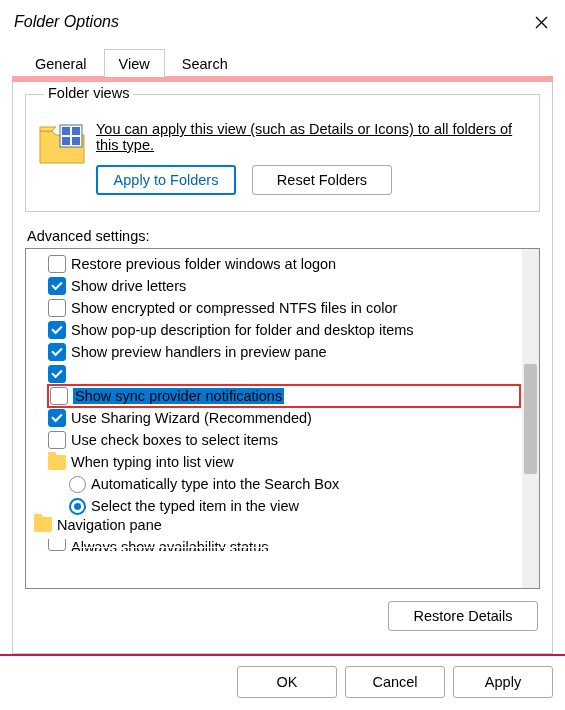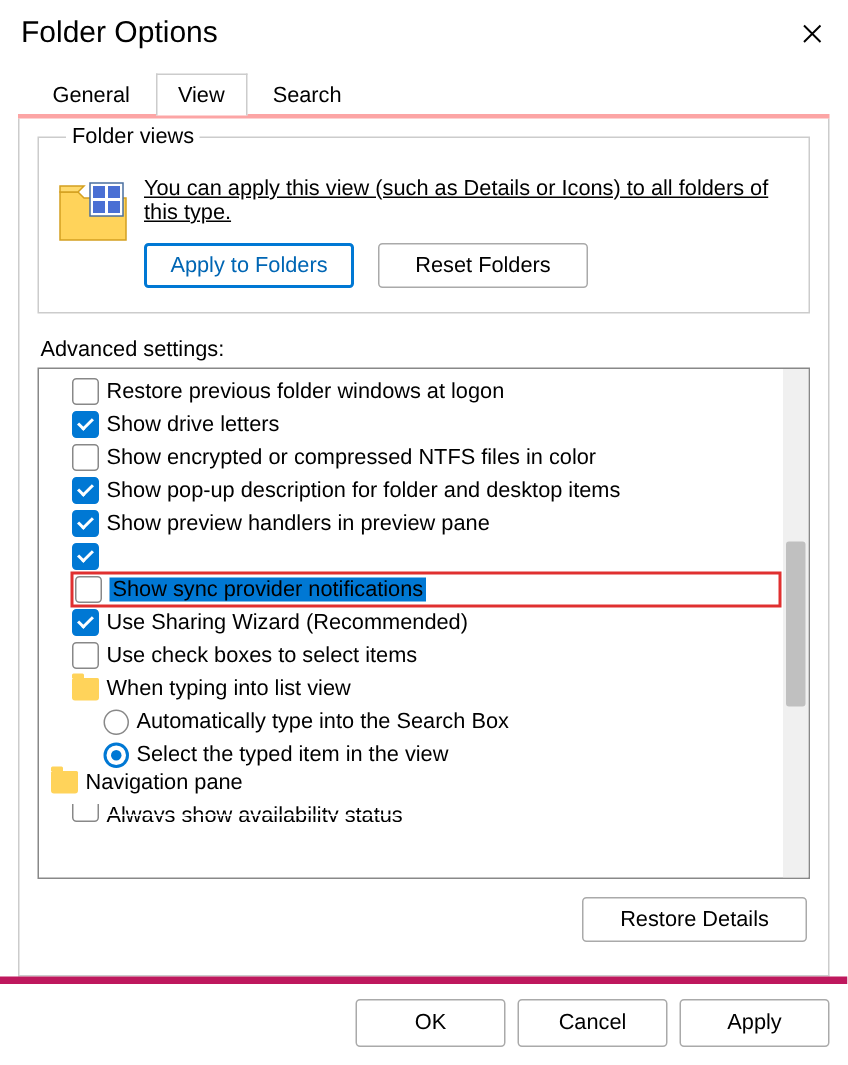--- a/index.html
+++ b/index.html
@@ -1,22 +1,22 @@
 <!DOCTYPE html>
 <html><head>
   <meta charset="utf-8">
   <style>
     * { box-sizing: border-box; font-family: "Segoe UI", Arial, sans-serif; }
     body { margin: 0; width: 565px; height: 710px; background: #fff; font-size: 14px; color: #000; }
     .window { width: 100%; height: 100%; display: flex; flex-direction: column; }
     .titlebar { display: flex; align-items: center; padding: 8px 4px 8px 14px; }
-    .titlebar-title { font-size: 20px; flex: 1; }
+    .titlebar-title { font-size: 16px; flex: 1; font-style: italic; }
     .close-btn { width: 40px; height: 28px; display: flex; align-items: center; justify-content: center; font-size: 16px; cursor: default; }
     .content { flex: 1; padding: 4px 12px 0 12px; display: flex; flex-direction: column; }
-    .tabs { display: flex; border-bottom: 3px solid #fca5a5; margin-bottom: 0; position: relative; padding-left: 8px; }
+    .tabs { display: flex; border-bottom: 6px solid #fca5a5; margin-bottom: 0; position: relative; padding-left: 8px; }
     .tab { padding: 6px 14px 5px; border: 1px solid transparent; border-bottom: none; cursor: default; margin-right: 2px; font-size: 14.5px; position: relative; top: 1px; }
     .tab.active { border-color: #ccc; background: #fff; }
     .panel { border: 1px solid #ccc; border-top: none; padding: 12px 12px 16px 12px; flex: 1; display: flex; flex-direction: column; }
     .fieldset { border: 1px solid #ccc; padding: 10px 12px 16px 12px; margin-bottom: 14px; }
     .legend { position: relative; top: -20px; left: 6px; background: #fff; padding: 0 4px; margin-bottom: -12px; display: inline-block; font-size: 14.5px; }
     .folder-views-inner { display: flex; gap: 10px; }
     .fv-icon { width: 48px; height: 48px; flex-shrink: 0; margin-top: 2px; }
     .fv-right { flex: 1; }
     .fv-text { margin-bottom: 12px; font-size: 14.5px; text-decoration: underline; }
     .fv-buttons { display: flex; gap: 16px; }
@@ -34,21 +34,21 @@
     .chk.checked::after { content: ""; width: 4px; height: 8px; border: solid #fff; border-width: 0 2px 2px 0; transform: rotate(45deg) translate(-1px,-1px); }
     .radio { width: 17px; height: 17px; border: 1.5px solid #888; border-radius: 50%; margin-right: 5px; display: flex; align-items: center; justify-content: center; flex-shrink: 0; }
     .radio.checked { border-color: #0078d4; border-width: 2px; }
     .radio.checked::after { content: ""; width: 7px; height: 7px; background: #0078d4; border-radius: 50%; }
     .folder-ico { width: 18px; height: 15px; background: #ffd35a; border-radius: 1px 1px 2px 2px; margin-right: 5px; flex-shrink: 0; position: relative; }
     .folder-ico::before { content:""; position:absolute; top:-3px; left:0; width:8px; height:3px; background:#ffd35a; border-radius:1px 1px 0 0;}
     .highlighted { outline: 2px solid #e03030; outline-offset: -1px; padding: 0 2px; }
     .highlighted .lbl { background: #0078d4; color: #000000; padding: 0 2px; }
     .cutoff { color: #000; }
     .restore-row { display: flex; justify-content: flex-end; padding: 12px 2px 6px; }
-    .footer { display: flex; justify-content: flex-end; gap: 8px; padding: 10px 12px 12px; border-top: 5px solid #be185d; }
+    .footer { display: flex; justify-content: flex-end; gap: 8px; padding: 10px 12px 12px; border-top: 2px solid #be185d; }
     .footer .btn { min-width: 100px; padding: 7px 4px; }
     .nav-row { display: flex; align-items: flex-start; padding-left: 4px; height: 22px; font-size: 14.5px; margin-left: -18px; }
     .fv-folder-icon { width: 48px; height: 42px; }
   </style>
 </head>
 <body>
 
 <div class="window">
   <div class="titlebar">
     <div class="titlebar-title">Folder Options</div>

